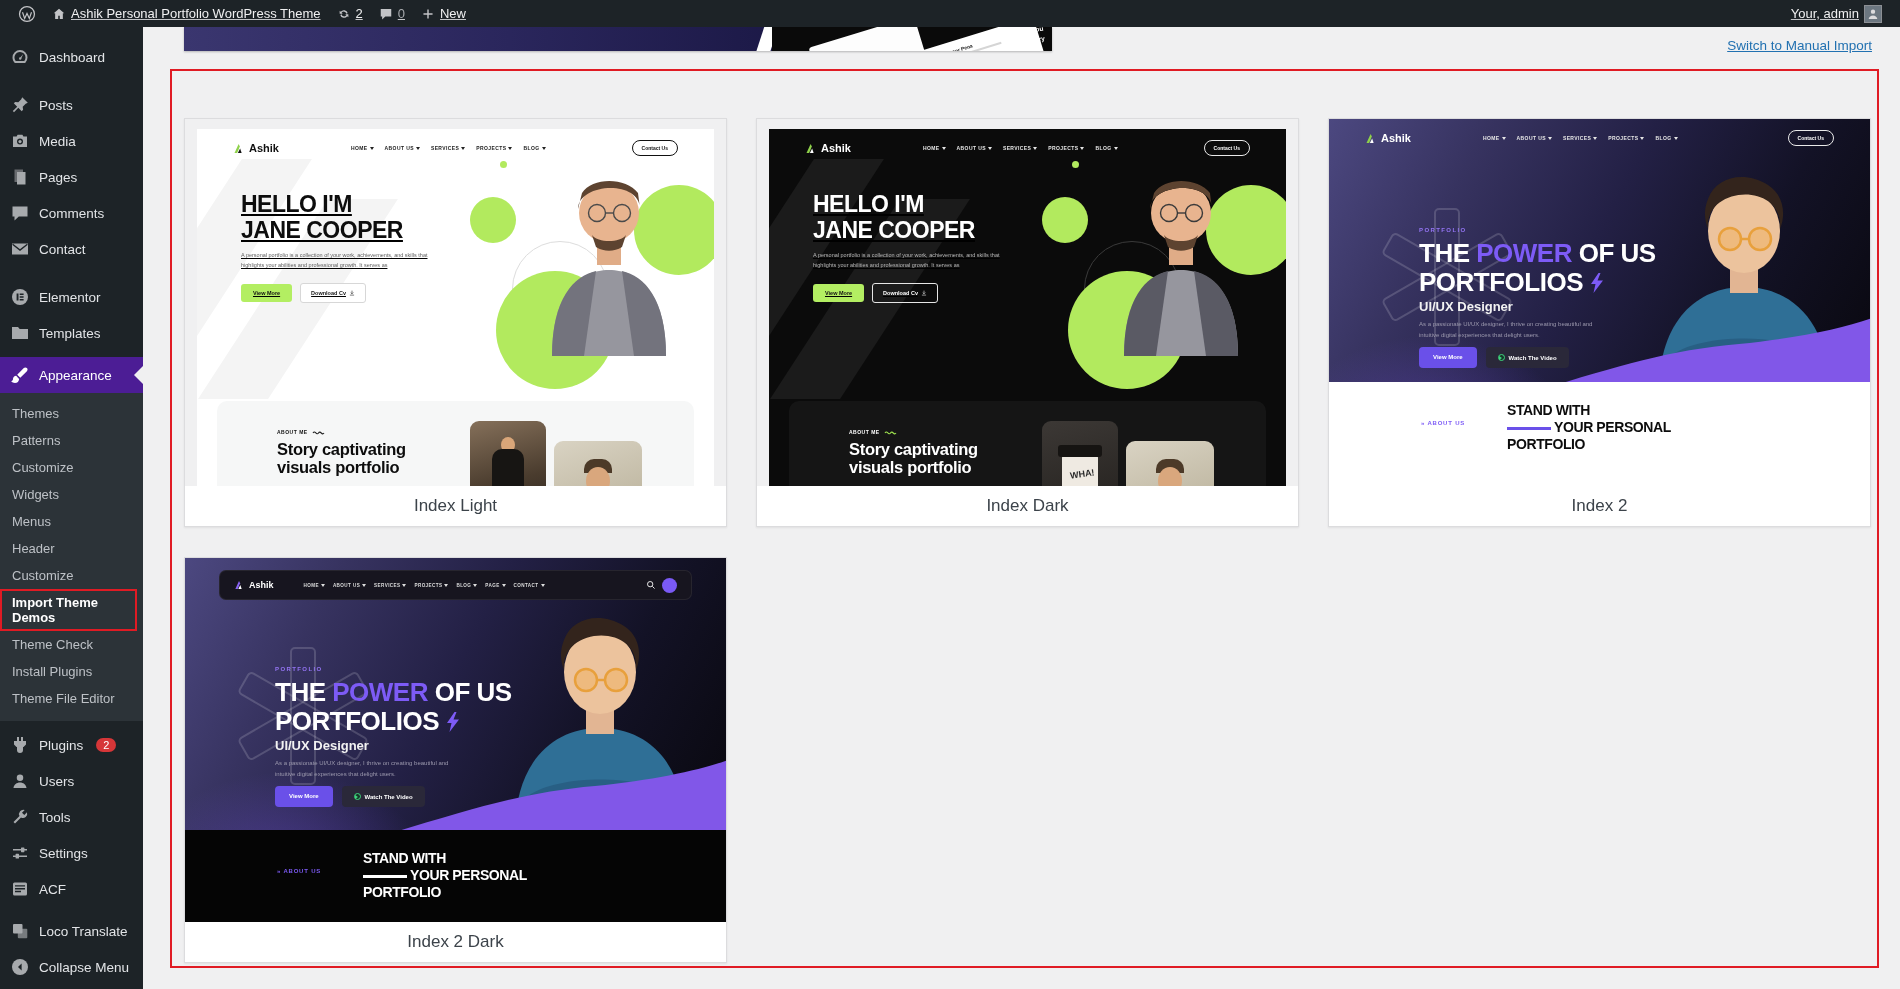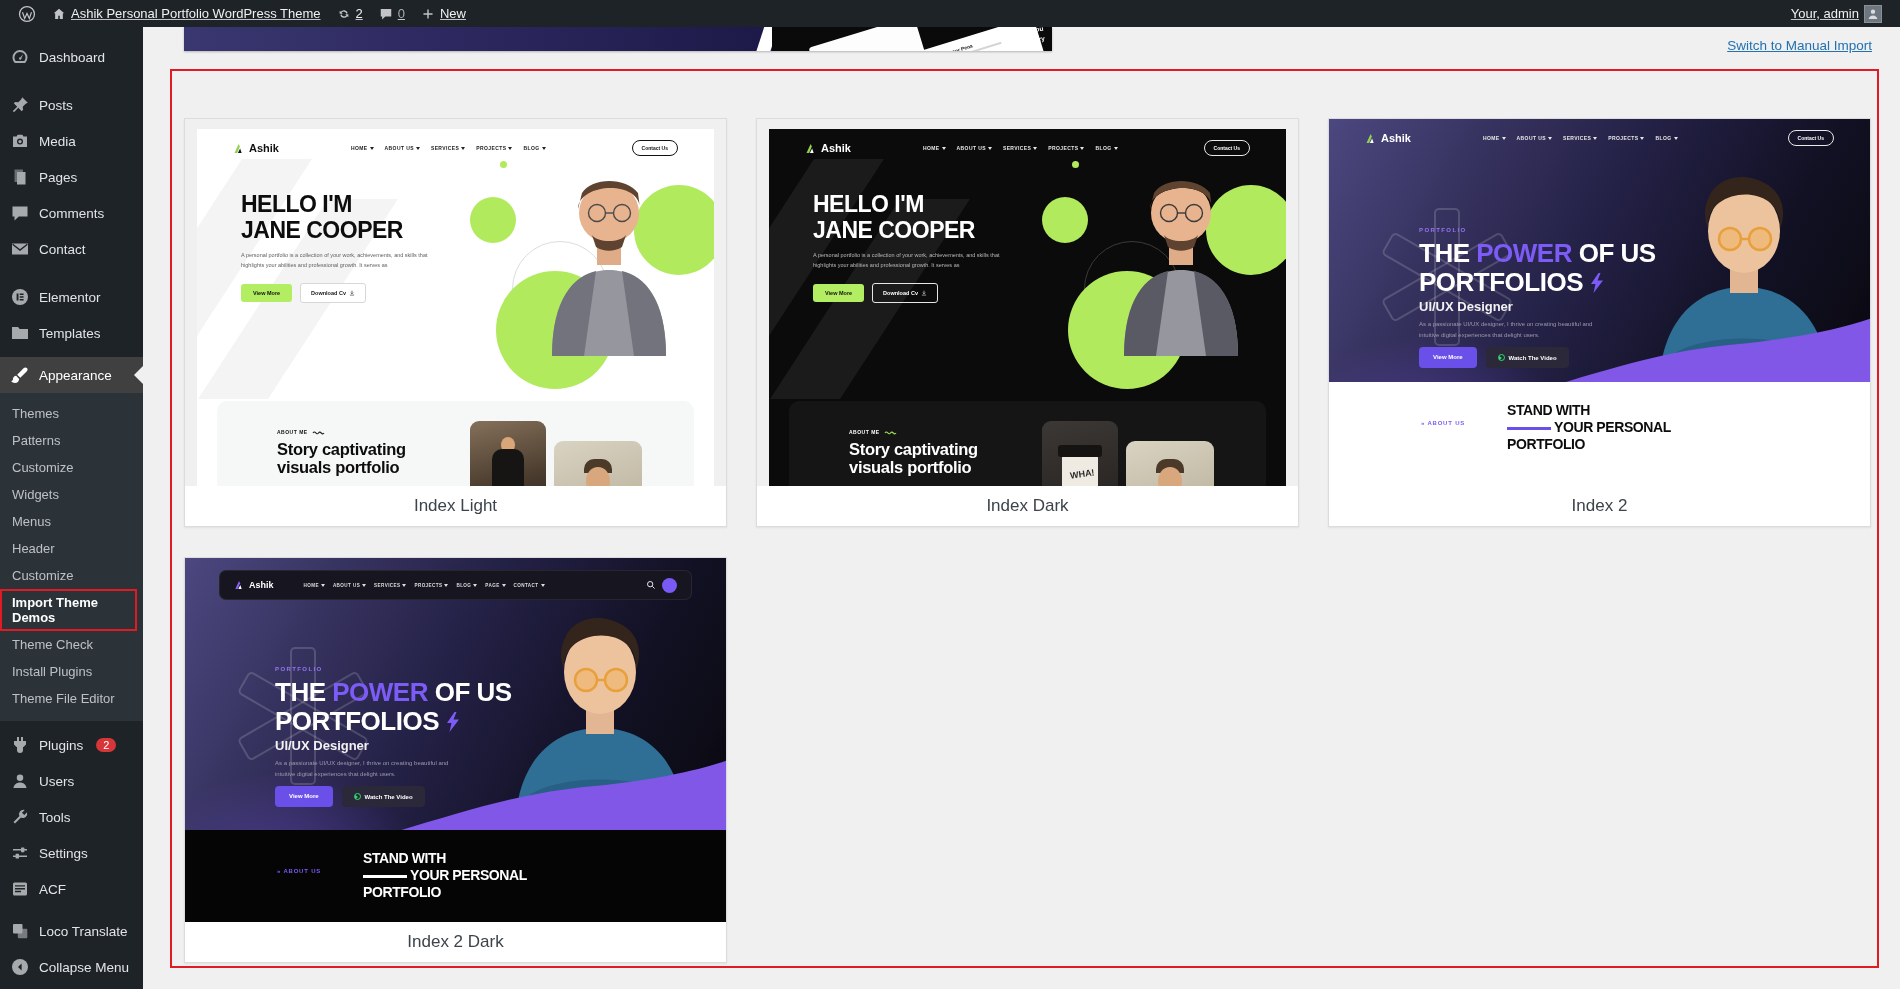--- a/index.html
+++ b/index.html
@@ -19,21 +19,21 @@
   .ab-avatar { width:18px; height:18px; background:#6c7781; border:1px solid #8c8f94; display:flex; align-items:center; justify-content:center; }
 
   
   .sidebar { position:absolute; top:27px; left:0; width:143px; bottom:0; background:#1d2327;
     color:#c3c4c7; font-size:13.5px; z-index:50; padding-top:12px; }
   .menu-item { display:flex; align-items:center; gap:9px; padding:8px 10px; cursor:pointer; position:relative; }
   .menu-item .mi-icon { width:20px; height:20px; color:#a7aaad; flex:0 0 20px; }
   .menu-item .mi-label { color:#e2e4e7; }
   .gap-sm { margin-top:12px; }
   .gap-xs { margin-top:6px; }
-  .menu-active { background:#404040; }
+  .menu-active { background:#4c1d95; }
   .menu-active .mi-label { color:#fff; font-weight:400; }
   .menu-active .mi-icon { color:#fff; }
   .menu-arrow { position:absolute; right:0; top:50%; transform:translateY(-50%);
     width:0; height:0; border:9px solid transparent; border-right-color:#f0f0f1; border-left-width:0; }
   .submenu { background:#2c3338; padding:7px 0 9px; }
   .submenu-item { padding:6px 12px; color:#bdc1c6; cursor:pointer; font-size:13px; }
   .submenu-item.current { color:#fff; font-weight:700; border:2px solid #e01b24; margin-right:6px; padding:4px 10px; }
   .badge { background:#d63638; color:#fff; border-radius:9px; font-size:11px; padding:1px 7px; margin-left:4px; }
   .collapse-label { color:#a7aaad; }
 
@@ -87,21 +87,21 @@
   .caret { width:0; height:0; border:2px solid transparent; border-top:3px solid currentColor; margin-top:2px; }
   .mini-pill { margin-left:auto; font-size:5px; font-weight:700; border:1px solid #111; color:#111;
     border-radius:9px; padding:4px 9px; background:transparent; }
   .dark .mini-pill, .bluedark .mini-pill { border-color:#e9e9e9; color:#fff; }
 
   .stripe { position:absolute; width:70px; height:200px; transform:skewX(-33deg); }
   .light .stripe { background:#f4f4f4; }
   .dark .stripe  { background:#1b1b1b; }
   .st1 { left:-20px; top:30px; } .st2 { left:66px; top:70px; }
 
-  .hero-left { position:absolute; left:44px; top:62px; width:260px; z-index:4; }
+  .hero-left { position:absolute; left:44px; top:62px; width:260px; z-index:4;text-decoration:underline; }
   .hero-title { font-size:23px; font-weight:800; letter-spacing:-.5px; line-height:1.13; color:#0d0d0d; }
   .dark .hero-title { color:#fff; }
   .hero-desc { margin-top:8px; font-size:5.5px; line-height:1.8; color:#5f5f5f; }
   .dark .hero-desc { color:#b9b9b9; }
   .hero-btns { margin-top:12px; display:flex; gap:8px; align-items:center; }
   .btn-green { background:#b3ee62; color:#101010; font-size:5.5px; font-weight:700;
     padding:6px 12px; border-radius:3px; }
   .btn-ghost { border:1px solid #d7d7d7; color:#161616; font-size:5.5px; font-weight:700;
     padding:6px 10px; border-radius:3px; display:flex; gap:3px; align-items:center; background:#fff; }
   .dark .btn-ghost { background:transparent; border-color:#e6e6e6; color:#fff; }

